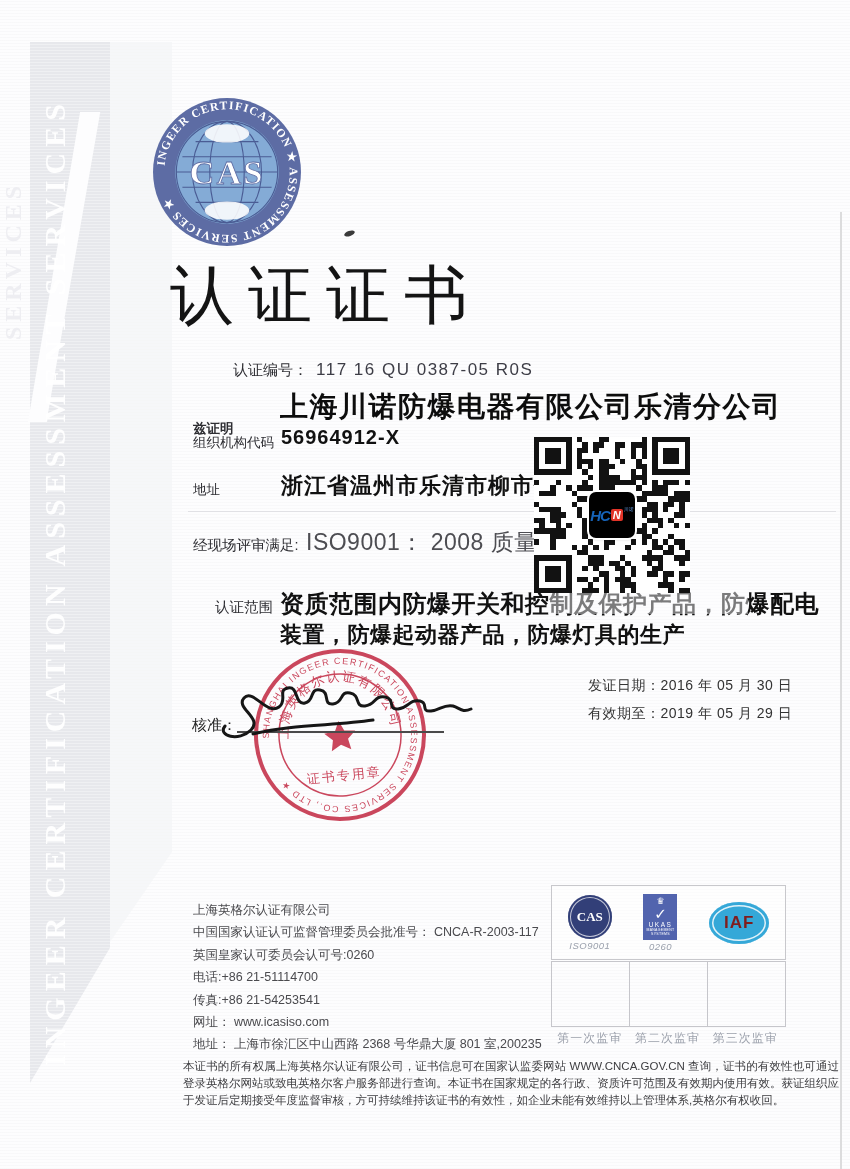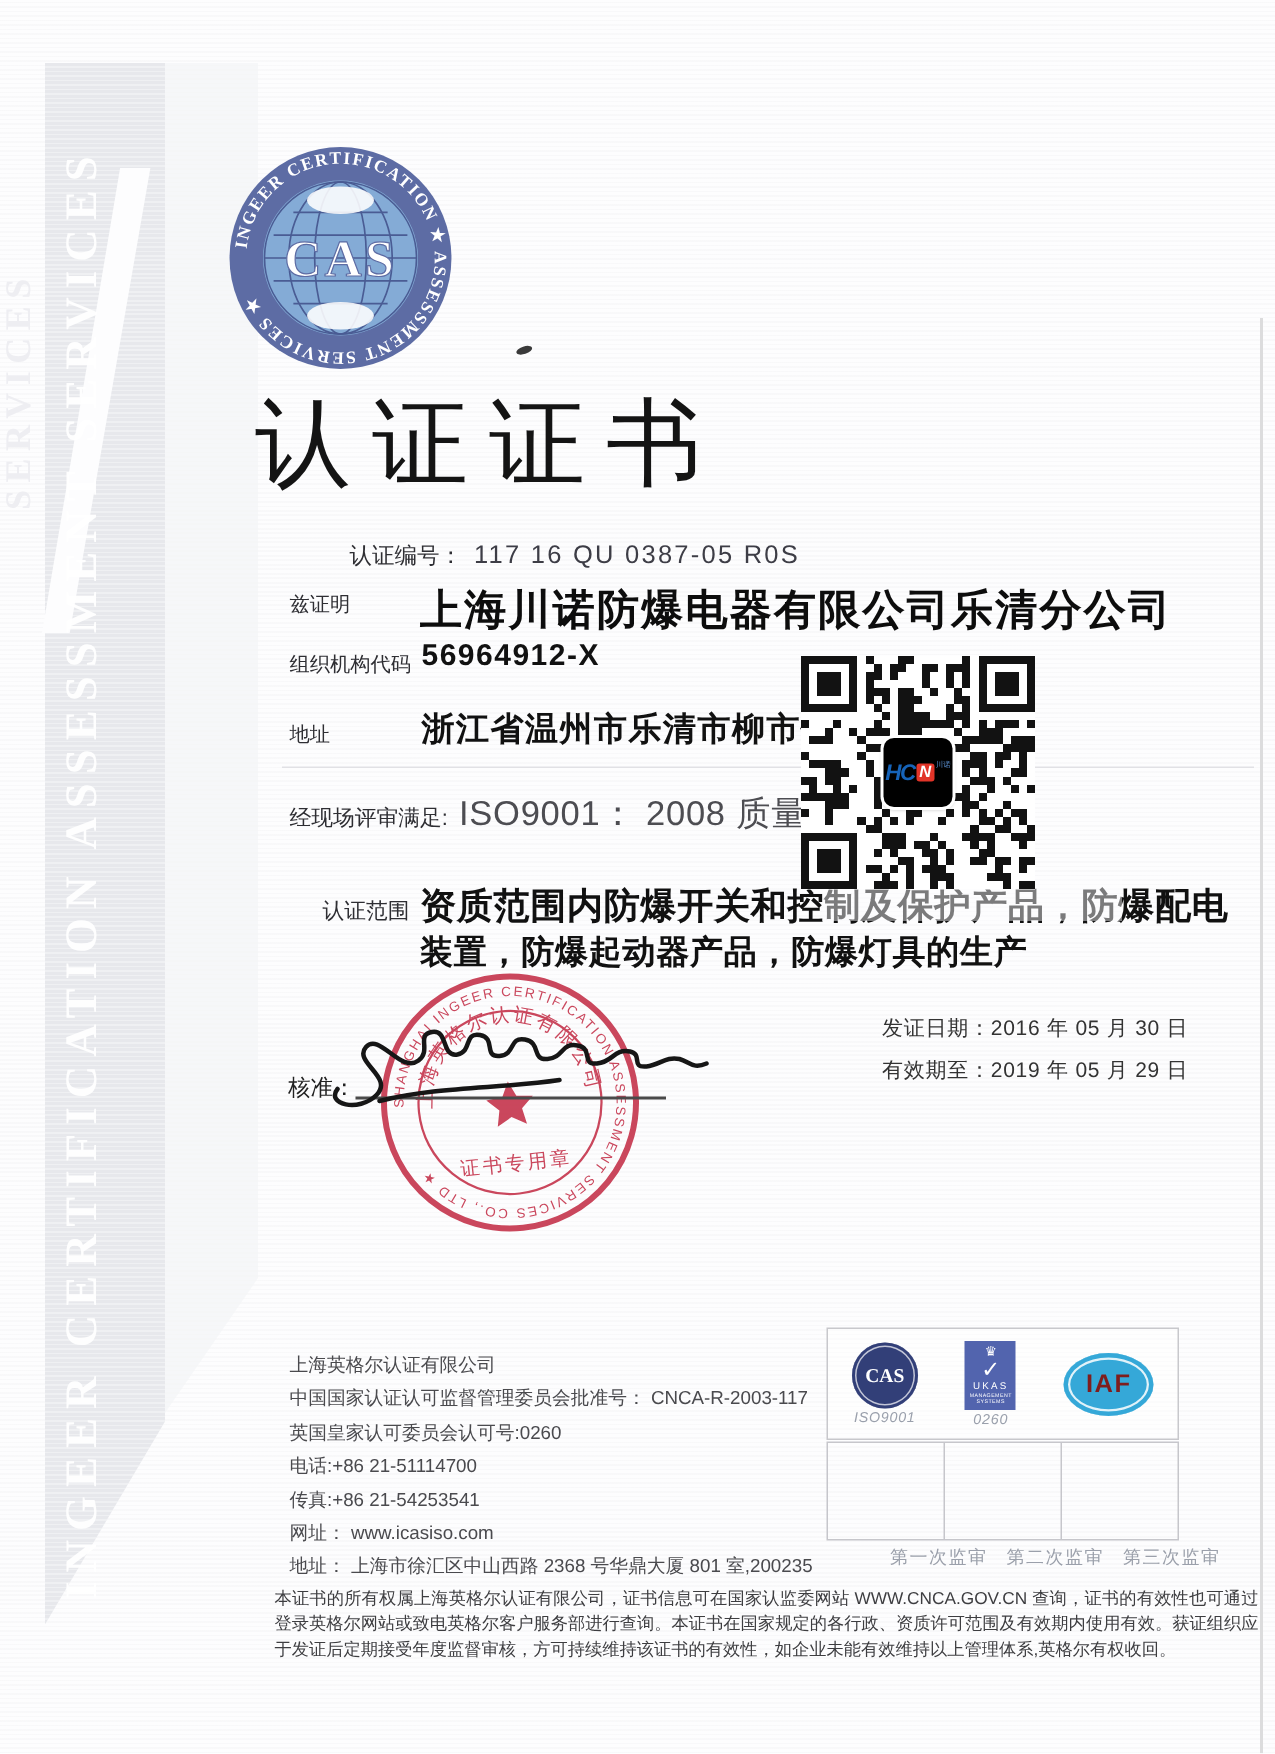--- a/index.html
+++ b/index.html
@@ -26,21 +26,21 @@
   #speck{position:absolute;left:344px;top:231px;width:11px;height:5px;background:#3a3a3a;border-radius:50%;
         transform:rotate(-18deg);}
   #edge-line{position:absolute;left:840px;top:212px;width:2px;height:957px;background:#dcdcdd;}
   
   #title{position:absolute;left:170px;top:252px;font-size:64px;font-weight:400;letter-spacing:14px;color:#141414;}
   
   .flabel{position:absolute;color:#2e2e33;font-size:13.5px;}
   #certno-row{position:absolute;left:193px;top:360px;font-size:15px;color:#2e2e33;margin-left:40px;}
   #certno-value{font-size:17px;letter-spacing:1.5px;color:#3d3d46;margin-left:8px;}
   #company{position:absolute;left:280px;top:388px;font-size:28px;font-weight:700;letter-spacing:1.5px;color:#0d0d0d;}
-  #certify-label{left:193px;top:394px;}
+  #certify-label{left:193px;top:420px;font-weight:bold;}
   #orgcode-label{left:193px;top:434px;}
   #orgcode-value{position:absolute;left:281px;top:426px;font-size:20px;font-weight:700;letter-spacing:1px;color:#111;}
   #addr-label{left:193px;top:481px;}
   #addr-value{position:absolute;left:281px;top:471px;font-size:22px;font-weight:700;letter-spacing:1px;color:#111;}
   #sep1{position:absolute;left:188px;top:511px;width:648px;height:1px;background:#e1e1e5;}
   #std-label{left:193px;top:536px;font-size:14.5px;}
   #std-value{position:absolute;left:306px;top:527px;font-size:23px;color:#4d4d52;letter-spacing:.5px;}
   #scope-label{left:193px;top:598px;font-size:14.5px;margin-left:22px;}
   #scope-line1{position:absolute;left:280px;top:588px;font-size:24px;font-weight:700;letter-spacing:.5px;color:#111;}
   #scope-line2{position:absolute;left:280px;top:620px;font-size:22px;font-weight:700;letter-spacing:.5px;color:#111;}
@@ -80,21 +80,21 @@
   #ukas-rect .ukas-name{font-size:6.5px;letter-spacing:1.5px;margin-top:1px;}
   #ukas-rect .ukas-sub{font-size:3.5px;letter-spacing:.3px;margin-top:1px;text-align:center;}
   #iaf-oval{width:60px;height:42px;border-radius:50%;background:#35a8d8;display:flex;align-items:center;
         justify-content:center;box-shadow:inset 0 0 0 3px #35a8d8,inset 0 0 0 4.5px rgba(255,255,255,.85);}
   #iaf-oval span{color:#7f1d1d;font-weight:700;font-size:17px;letter-spacing:1px;}
   
   #audit-table{position:absolute;left:551px;top:961px;width:233px;height:64px;border:1px solid #c6c6cb;
         display:flex;}
   #audit-table .cell{flex:1;border-right:1px solid #c6c6cb;}
   #audit-table .cell:last-child{border-right:none;}
-  #audit-labels{position:absolute;left:551px;top:1030px;width:233px;display:flex;margin-left:36px;}
+  #audit-labels{position:absolute;left:551px;top:1030px;width:233px;display:flex;}
   #audit-labels span{flex:1;text-align:center;font-size:12px;color:#9ba0ab;letter-spacing:1px;}
   
   #footer{position:absolute;left:183px;top:1058px;width:656px;font-size:11.5px;line-height:16.8px;
         color:#3d3d40;text-align:justify;}
 </style>
 </head>
 <body>
 
 <div id="page">
 

